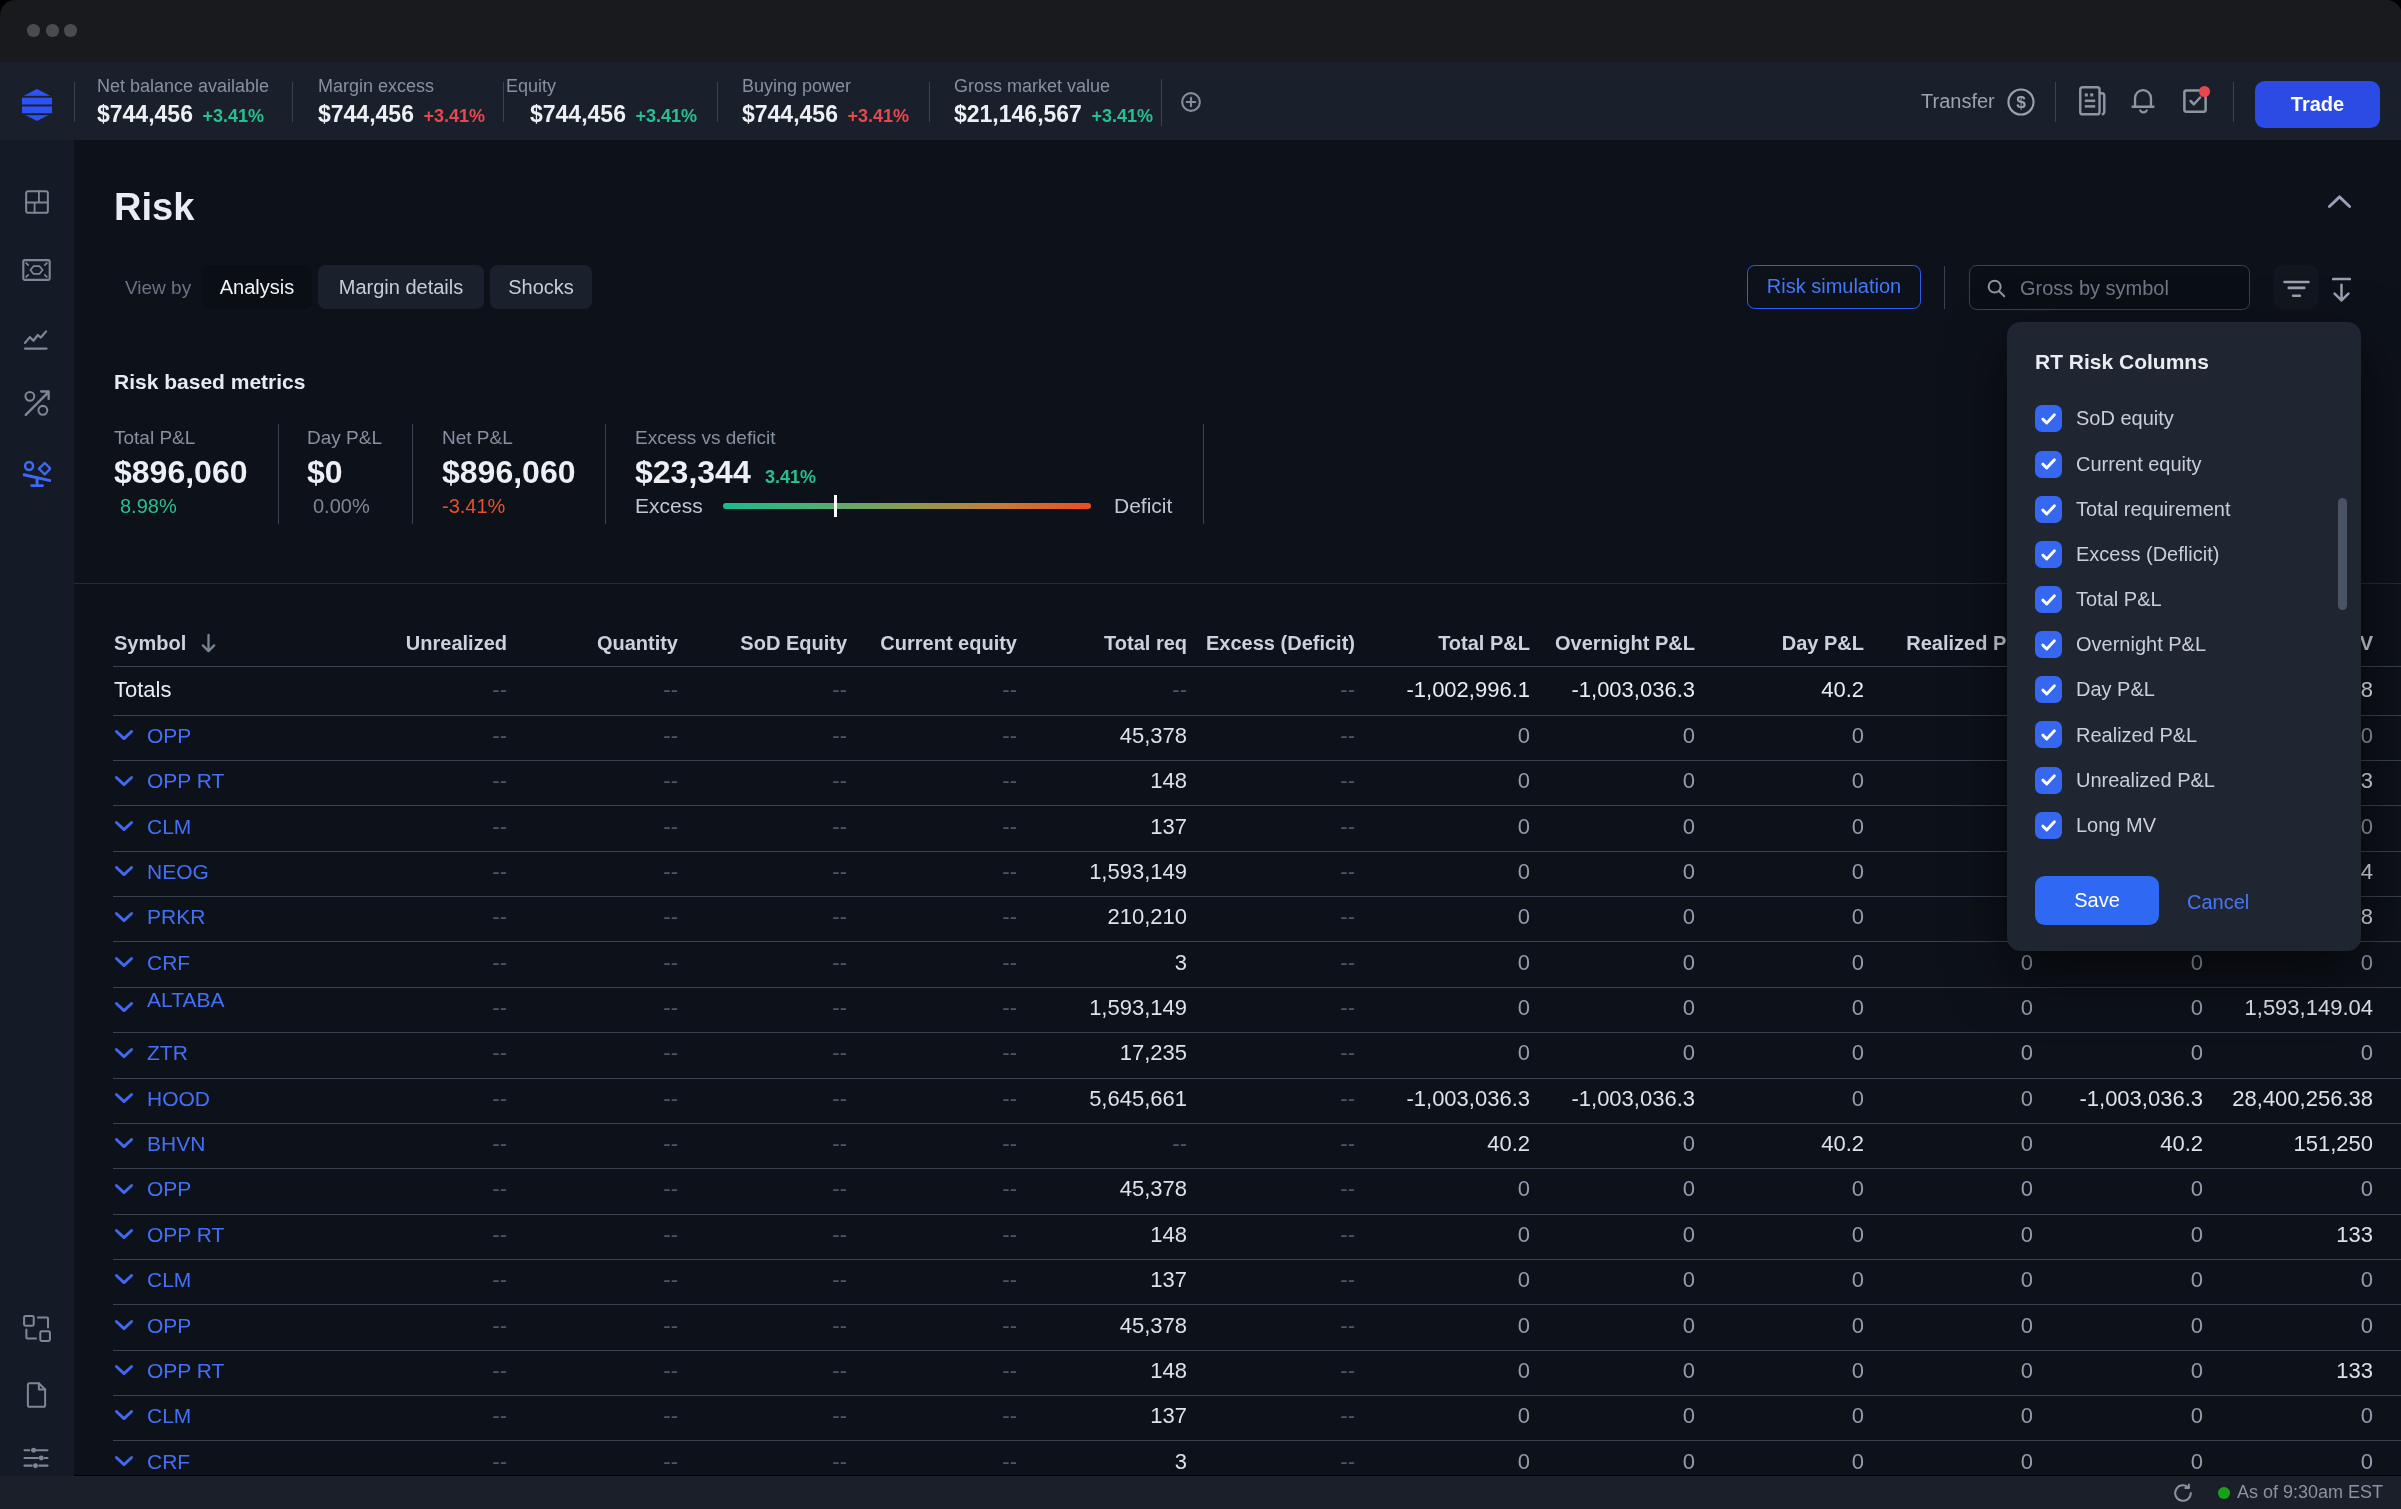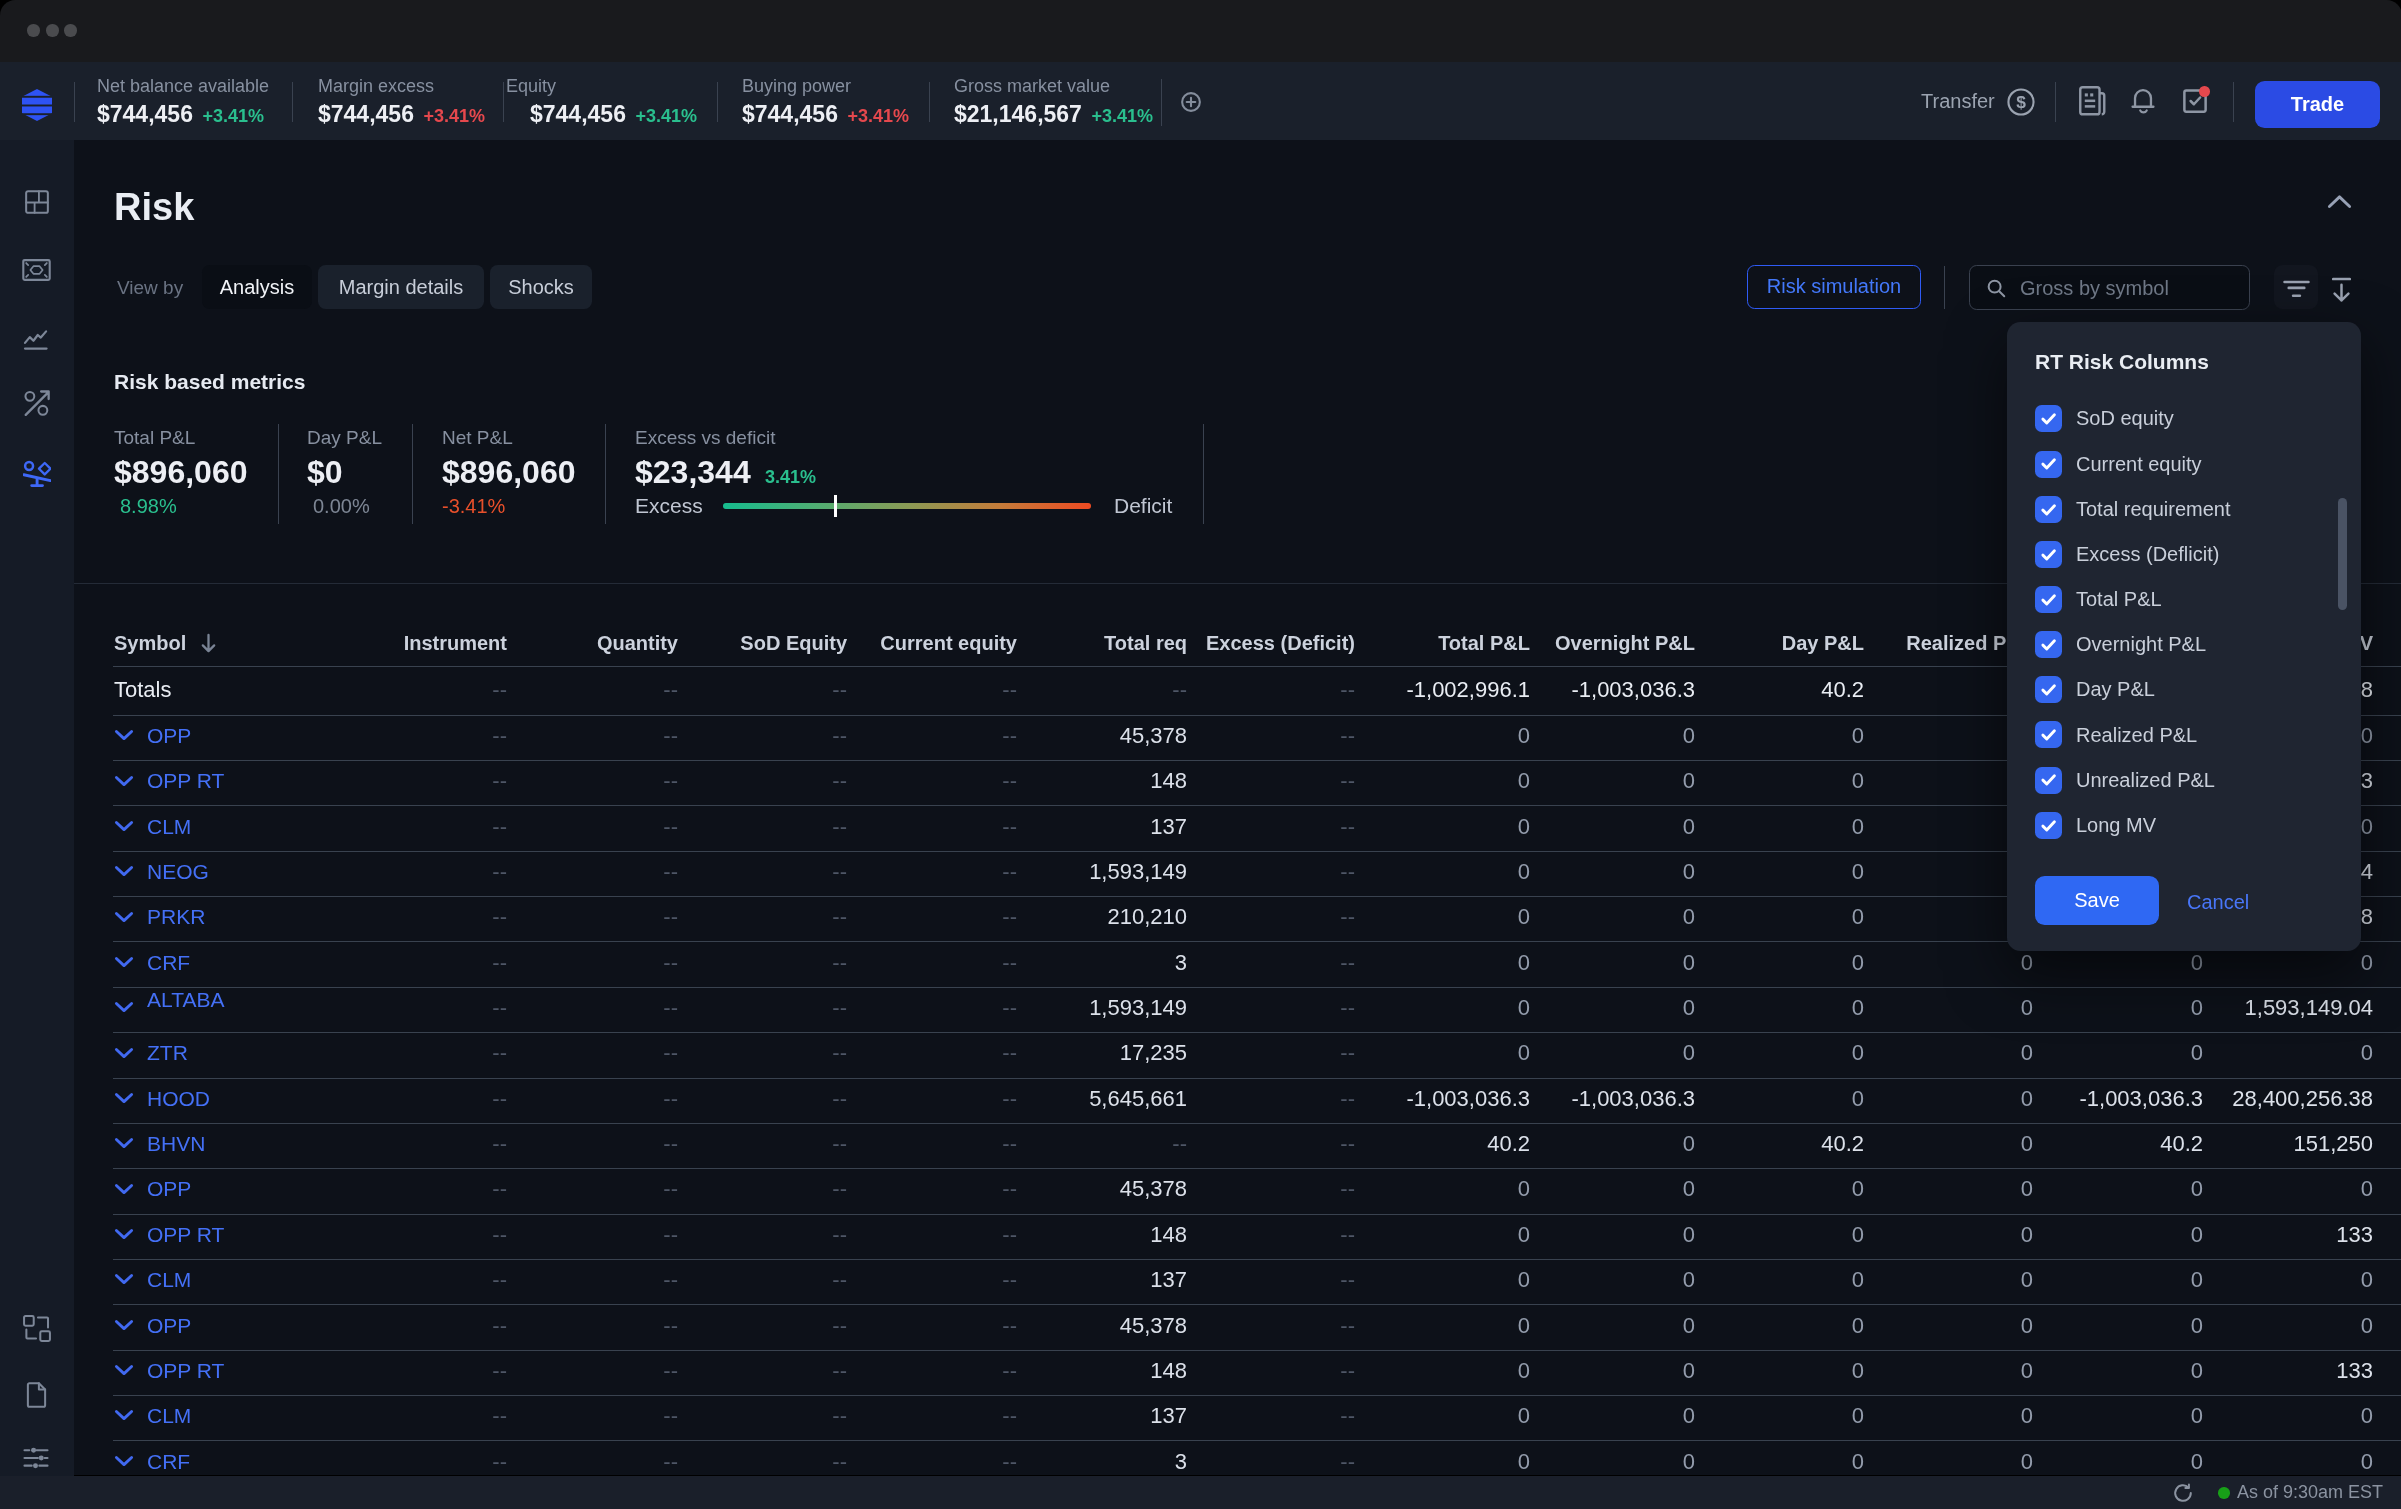--- a/index.html
+++ b/index.html
@@ -8,21 +8,21 @@
 .topbar{position:absolute;left:0;top:62px;width:2402px;height:78px;background:#1a202b;}
 .vsep{position:absolute;width:1px;background:#3a4250;}
 .statlabel{position:absolute;height:25px;line-height:25px;font-size:18px;color:#8790a0;white-space:nowrap;}
 .statval{position:absolute;height:31px;line-height:31px;font-size:23px;font-weight:bold;color:#edeff4;white-space:nowrap;}
 .pct{font-size:18px;font-weight:bold;margin-left:9.6px;}
 .green{color:#2abf8e;} .red{color:#e5484d;} .orange{color:#e8502b;}
 .sidebar{position:absolute;left:0;top:140px;width:74px;height:1369px;background:#151b26;}
 .main{position:absolute;left:74px;top:140px;width:2328px;height:1335px;background:#0d1119;}
 .footer{position:absolute;left:0;top:1476px;width:2402px;height:34px;background:#1a1f2a;}
 .h1{position:absolute;left:114px;top:185px;height:44px;line-height:44px;font-size:38px;font-weight:bold;color:#e9edf3;}
-.viewby{position:absolute;left:117px;top:274px;height:27px;line-height:27px;font-size:19px;color:#6a7383;}
+.viewby{position:absolute;left:125px;top:274px;height:27px;line-height:27px;font-size:19px;color:#6a7383;}
 .tab{position:absolute;top:265px;height:44px;line-height:44px;border-radius:7.7px;font-size:20px;text-align:center;}
 .tab.on{background:#0a0e15;color:#f1f3f7;}
 .tab.off{background:#1a212c;color:#c7cdd8;}
 .rsim{position:absolute;left:1747px;top:265px;width:174px;height:44px;line-height:40px;border:1.9px solid #2f5bf5;border-radius:7.7px;box-sizing:border-box;text-align:center;font-size:20px;color:#4378fa;}
 .finput{position:absolute;left:1969px;top:265px;width:281px;height:45px;border:1.9px solid #3a414f;border-radius:7.7px;box-sizing:border-box;background:#0a0e15;}
 .fph{position:absolute;left:2020px;top:274px;height:29px;line-height:29px;font-size:20px;color:#6f7887;}
 .sech{position:absolute;left:114px;top:368px;height:27px;line-height:27px;font-size:21px;font-weight:bold;color:#e6eaf1;}
 .mlabel{position:absolute;height:25px;line-height:25px;font-size:19px;color:#8790a0;top:425px;white-space:nowrap;}
 .mval{position:absolute;height:38px;line-height:38px;font-size:32px;font-weight:bold;color:#edeff4;top:453px;white-space:nowrap;}
 .msub{position:absolute;height:25px;line-height:25px;font-size:20px;top:494px;white-space:nowrap;}
@@ -196,21 +196,21 @@
 <div class="mval" style="left:635px;">$23,344<span style="font-size:18px;font-weight:bold;color:#2abf8e;margin-left:14.4px;">3.41%</span></div>
 <div class="exlabel" style="left:635px;top:492px;">Excess</div>
 <div class="abs" style="left:723px;top:503px;width:368px;height:5.8px;border-radius:2.9px;background:linear-gradient(90deg,#16bc8e 0%,#4fae73 25%,#8a9b55 50%,#c47c3a 75%,#ee4b22 100%);"></div>
 <div class="abs" style="left:834px;top:495px;width:2.9px;height:22px;background:#fff;"></div>
 <div class="exlabel" style="left:1114px;top:492px;">Deficit</div>
 <div class="abs" style="left:74px;top:583px;width:2328px;height:1px;background:#242b37;"></div>
 <div class="hdr" style="left:114px;top:629px;">Symbol</div>
 <svg class="abs" style="left:199px;top:633px;" width="19" height="21" viewBox="0 0 20 22" fill="none" stroke="#7a8495" stroke-width="2.4" stroke-linecap="round" stroke-linejoin="round">
     <path d="M10 2v17M10 19l-6-6M10 19l6-6"></path>
   </svg>
-<div class="hdr r" style="left:257px;top:629px;">Instrument</div>
+<div class="hdr r" style="left:257px;top:629px;">Unrealized</div>
 <div class="hdr r" style="left:428px;top:629px;">Quantity</div>
 <div class="hdr r" style="left:597px;top:629px;">SoD Equity</div>
 <div class="hdr r" style="left:767px;top:629px;">Current equity</div>
 <div class="hdr r" style="left:937px;top:629px;">Total req</div>
 <div class="hdr r" style="left:1105px;top:629px;">Excess (Deficit)</div>
 <div class="hdr r" style="left:1280px;top:629px;">Total P&amp;L</div>
 <div class="hdr r" style="left:1445px;top:629px;">Overnight P&amp;L</div>
 <div class="hdr r" style="left:1614px;top:629px;">Day P&amp;L</div>
 <div class="hdr r" style="left:1783px;top:629px;">Realized P&amp;L</div>
 <div class="hdr r" style="left:1953px;top:629px;">Unrealized P&amp;L</div>

